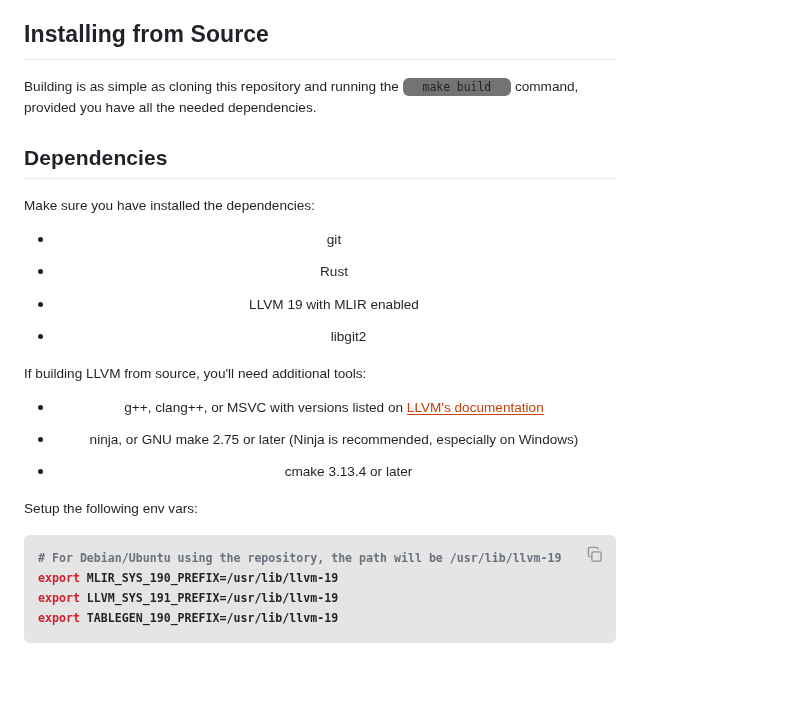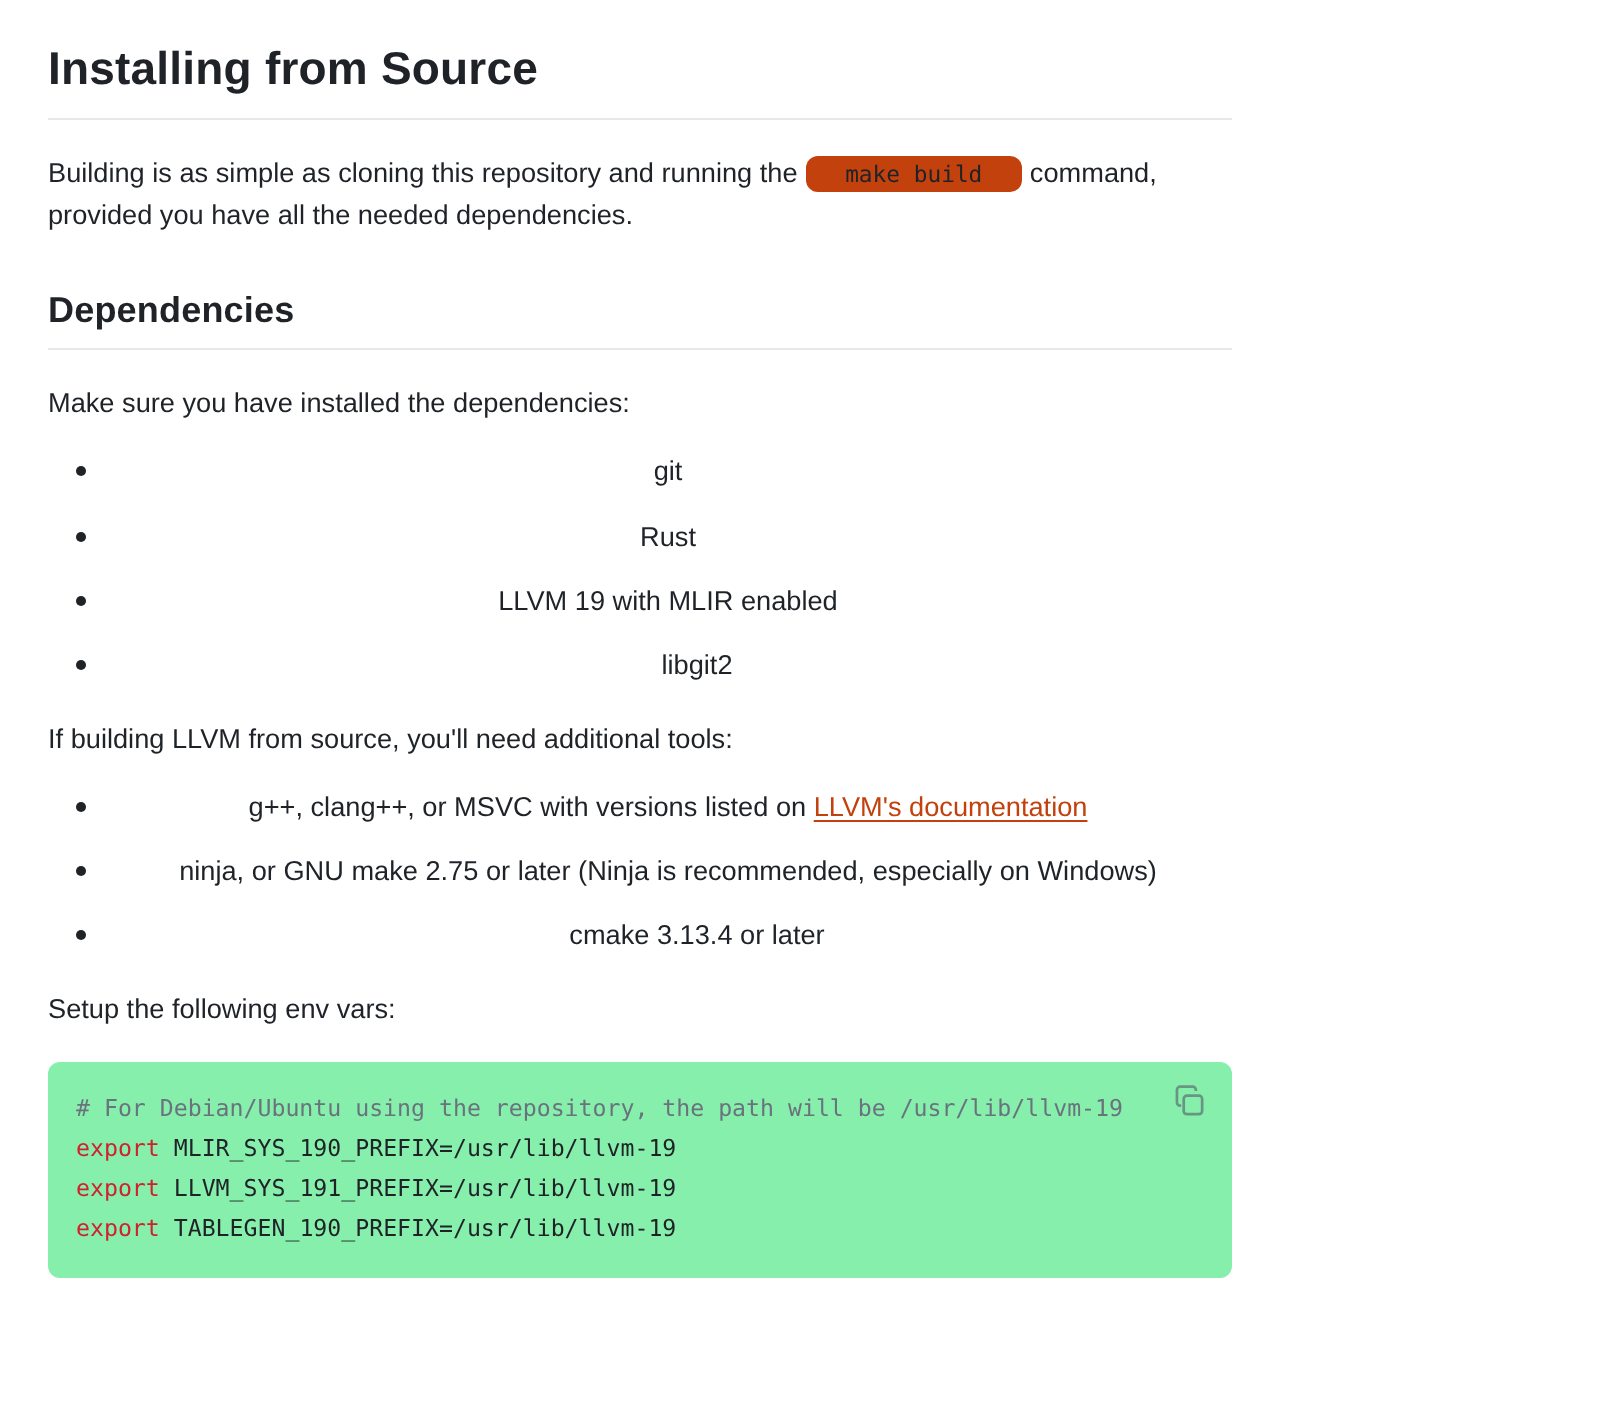--- a/index.html
+++ b/index.html
@@ -23,21 +23,21 @@
     font-size: 23px;
     font-weight: 600;
     line-height: 1.3;
     margin: 6px 0 0 0;
     padding-bottom: 9px;
     border-bottom: 1px solid #e6e8eb;
     color: #1f2328;
     letter-spacing: 0.1px;
   }
   h2.doc-subtitle {
-    font-size: 18px;
+    font-size: 21px;
     font-weight: 600;
     line-height: 1.3;
     margin: 26px 0 0 0;
     padding-bottom: 7px;
     border-bottom: 1px solid #e6e8eb;
     color: #1f2328;
     letter-spacing: 0.1px;
   }
   p.para {
     font-size: 13.6px;
@@ -65,38 +65,39 @@
     left: -14px;
     top: 8px;
     width: 5px;
     height: 5px;
     border-radius: 50%;
     background: #1f2328;
   }
   code.inline {
     font-family: "DejaVu Sans Mono", "Liberation Mono", monospace;
     font-size: 11.4px;
-    background: #c2410c;
+    background: #737373;
     border-radius: 6px;
     padding: 2px 20px;
     color: #1f2328;
     white-space: nowrap;
   }
   a.doc-link {
     color: #c2410c;
     text-decoration: underline;
     text-underline-offset: 2px;
   }
   .codeblock {
     position: relative;
-    background: #86efac;
+    background: #e5e5e5;
     border-radius: 6px;
     margin: 16px 0 0 0;
     padding: 14px 40px 14px 14px;
     box-sizing: border-box;
+    font-weight: bold;
   }
   .codeblock pre {
     margin: 0;
     font-family: "DejaVu Sans Mono", "Liberation Mono", monospace;
     font-size: 11.6px;
     line-height: 1.72;
     color: #1f2328;
     white-space: pre;
     overflow: hidden;
   }

